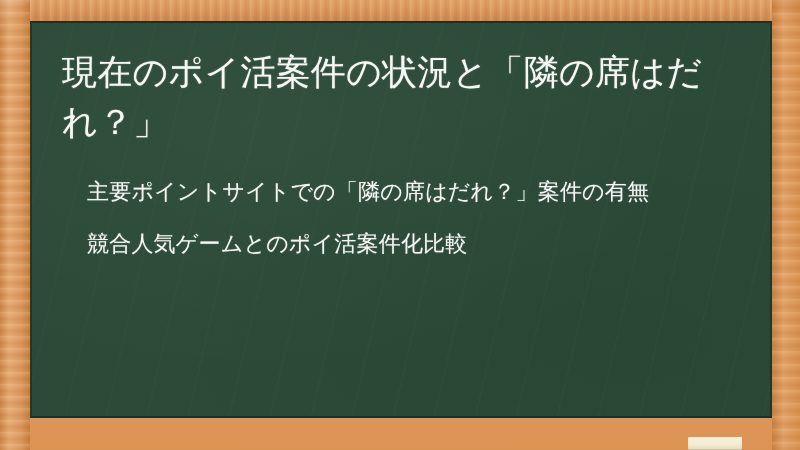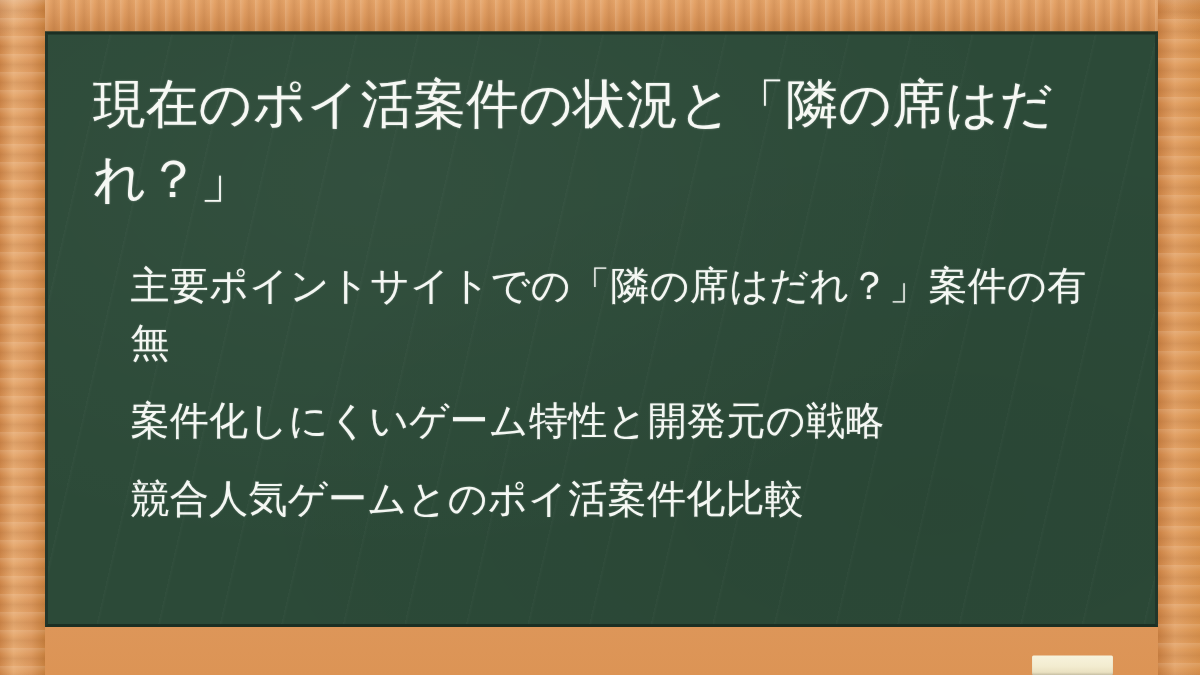--- a/index.html
+++ b/index.html
@@ -98,21 +98,20 @@
     box-sizing: border-box;
     background:
       radial-gradient(ellipse at 30% 25%, rgba(255,255,255,0.030) 0%, rgba(255,255,255,0) 62%),
       radial-gradient(ellipse at 80% 80%, rgba(0,0,0,0.05) 0%, rgba(0,0,0,0) 60%),
       #2c4a38;
     border-top: 2px solid #1c2f23;
     border-left: 2px solid #22362a;
     border-right: 2px solid #22362a;
     border-bottom: 2px solid #1c2f23;
     overflow: hidden;
-    font-family: Liberation Mono, monospace;
   }
 
   
   .dust {
     position: absolute;
     inset: 0;
     pointer-events: none;
     opacity: 0.05;
     background:
       repeating-linear-gradient(103deg,
@@ -147,21 +146,21 @@
     position: absolute;
     left: 55px;
     top: 150px;
     width: 660px;
     margin: 0;
     padding: 0;
     list-style: none;
   }
   .bullets li {
     color: #f4f7f3;
-    font-size: 26px;
+    font-size: 22px;
     line-height: 38px;
     margin: 0 0 14px 0;
     letter-spacing: 0.2px;
     text-shadow: 0 0 1.2px rgba(255,255,255,0.34);
     word-break: break-all;
   }
   .bullets li:last-child { margin-bottom: 16px; }
 
   
   .chalk {
@@ -190,21 +189,20 @@
 
   <div class="board">
     <div class="dust"></div>
 
     <div class="board-inner">
 
       <h1 class="title">現在のポイ活案件の状況と「隣の席はだれ？」</h1>
 
       <ul class="bullets">
         <li>主要ポイントサイトでの「隣の席はだれ？」案件の有無</li>
-        <li>案件化しにくいゲーム特性と開発元の戦略</li>
         <li>競合人気ゲームとのポイ活案件化比較</li>
       </ul>
 
     </div>
   </div>
 
   <div class="chalk"></div>
 
 </div>
 

